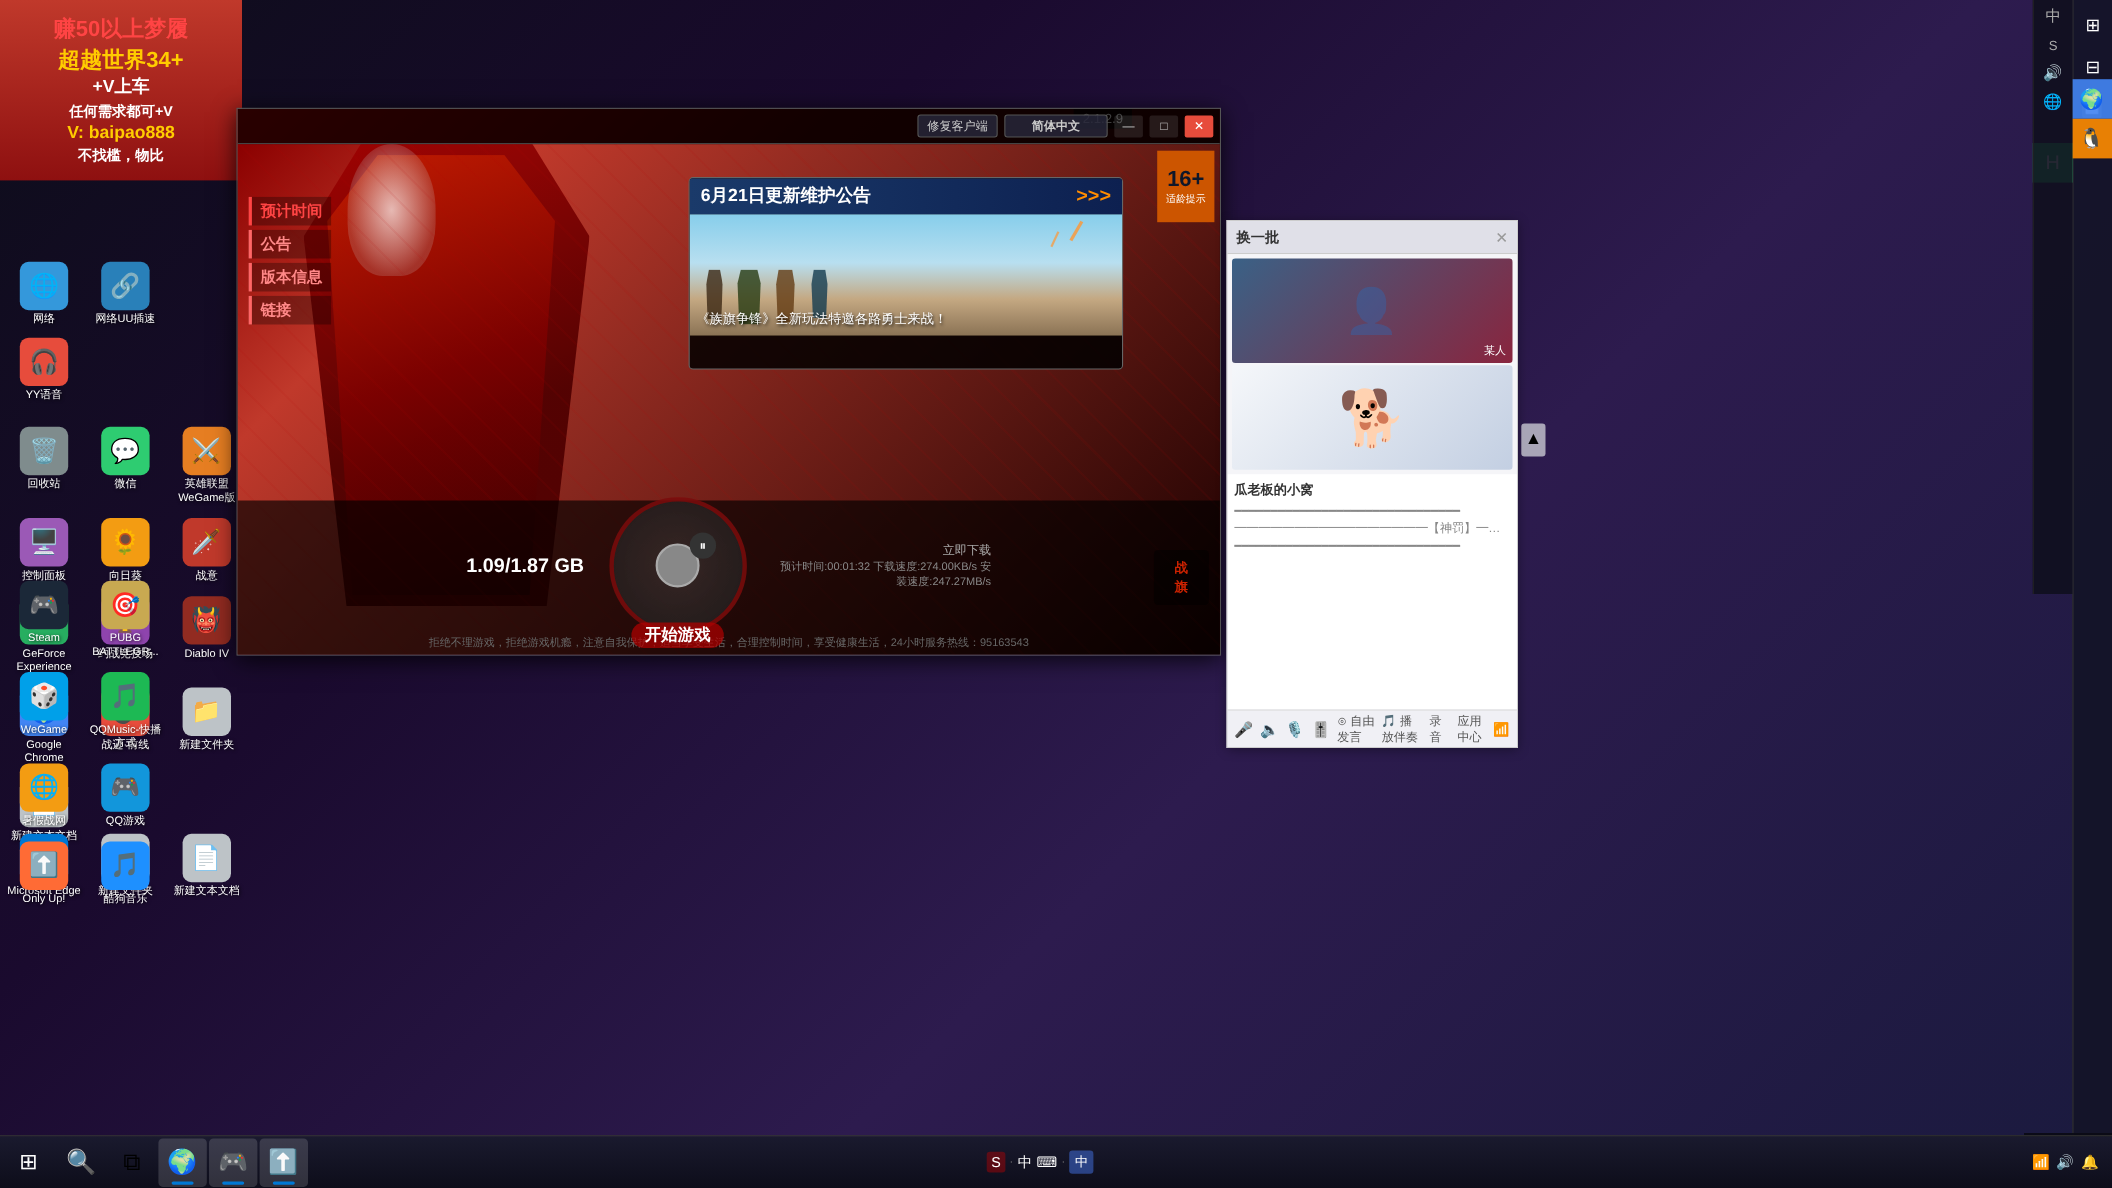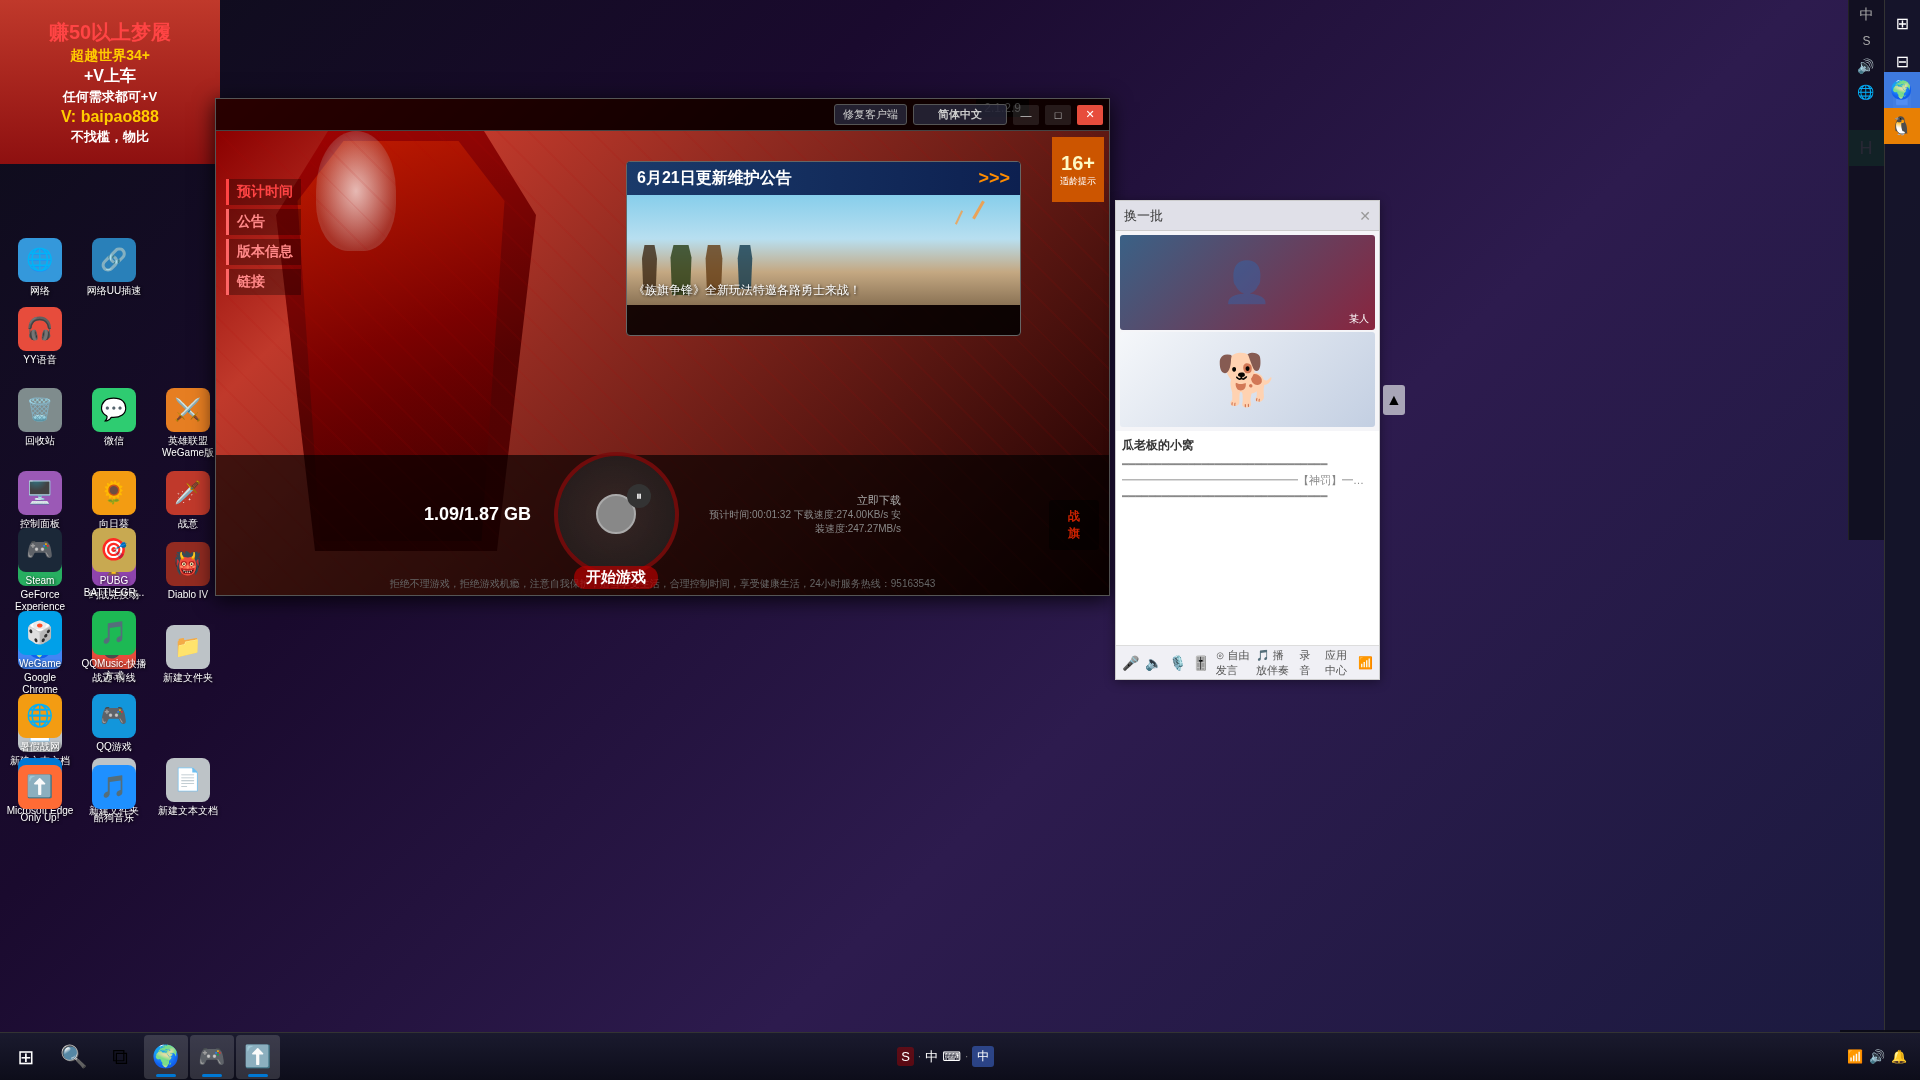--- a/index.html
+++ b/index.html
@@ -293,21 +293,21 @@
       cursor: pointer;
     }
   </style>
 </head>
 <body>
 
 <div class="desktop">
 
   <div class="top-banner">
     <div style="color:#ff4444; font-size:20px; font-weight:bold;">赚50以上梦履</div>
-    <div style="color:#ffcc00; font-size:14px;">超越世界34+</div>
+    <div style="color:#ffcc00; font-size:20px;">超越世界34+</div>
     <div style="color:white; font-size:16px;">+V上车</div>
     <div style="color:white; font-size:13px;">任何需求都可+V</div>
     <div style="color:#ffcc00; font-size:16px; font-weight:bold;">V: baipao888</div>
     <div style="color:white; font-size:13px;">不找槛，物比</div>
   </div>
 
   <div class="desktop-icons-col1" style="left:0; top:230px;">
     <div class="di-row">
       <div class="di">
         <div class="di-icon" style="background:#3498db;">🌐</div>
@@ -528,33 +528,33 @@
       </div>
 
       <div style="color:#666; font-size:10px; text-align:center; padding:4px 0;">拒绝不理游戏，拒绝游戏机瘾，注意自我保护，适当享受生活，合理控制时间，享受健康生活，24小时服务热线：95163543</div>
     </div>
 
     <div style="position:absolute; top:0; right:80px; background:rgba(0,0,0,0.7); padding:2px 8px; color:#ccc; font-size:12px; z-index:7;">
       <span>2.1.2.9</span>
     </div>
 
     <div style="position:absolute; top:38px; right:5px; width:52px; height:65px; background:#cc5500; display:flex; flex-direction:column; align-items:center; justify-content:center; z-index:7;">
-      <div style="color:#fef9c3; font-size:20px; font-weight:bold;">16+</div>
+      <div style="color:#0f172a; font-size:20px; font-weight:bold;">16+</div>
       <div style="color:white; font-size:9px;">适龄提示</div>
     </div>
 
     <div style="position:absolute; bottom:45px; right:10px; width:50px; height:50px; background:rgba(0,0,0,0.5); border-radius:4px; display:flex; align-items:center; justify-content:center; z-index:5;">
       <div style="color:#cc2200; font-size:12px; font-weight:bold; text-align:center;">战<br>旗</div>
     </div>
   </div>
 
   <div style="position:absolute; left:1115px; top:200px; width:265px; height:480px; background:rgba(240,240,248,0.97); border:1px solid #ccc; box-shadow:0 2px 10px rgba(0,0,0,0.4); display:flex; flex-direction:column;">
 
     <div style="height:30px; background:#e0e0e8; border-bottom:1px solid #ccc; display:flex; align-items:center; justify-content:space-between; padding:0 8px;">
-      <div style="font-size:13px; color:#333; font-weight:normal;">换一批</div>
+      <div style="font-size:13px; color:#333; font-weight:bold;">换一批</div>
       <div style="color:#999; cursor:pointer; font-size:14px;">✕</div>
     </div>
 
     <div style="display:flex; flex-direction:column; gap:2px; padding:4px; background:#f5f5f8; height:200px; overflow:hidden;">
 
       <div style="width:100%; height:95px; background:linear-gradient(135deg, #3a6186, #89253e); border-radius:3px; display:flex; align-items:center; justify-content:center; overflow:hidden; position:relative;">
         <div style="color:rgba(255,255,255,0.3); font-size:40px;">👤</div>
         <div style="position:absolute; bottom:4px; right:6px; color:white; font-size:10px;">某人</div>
       </div>
 

